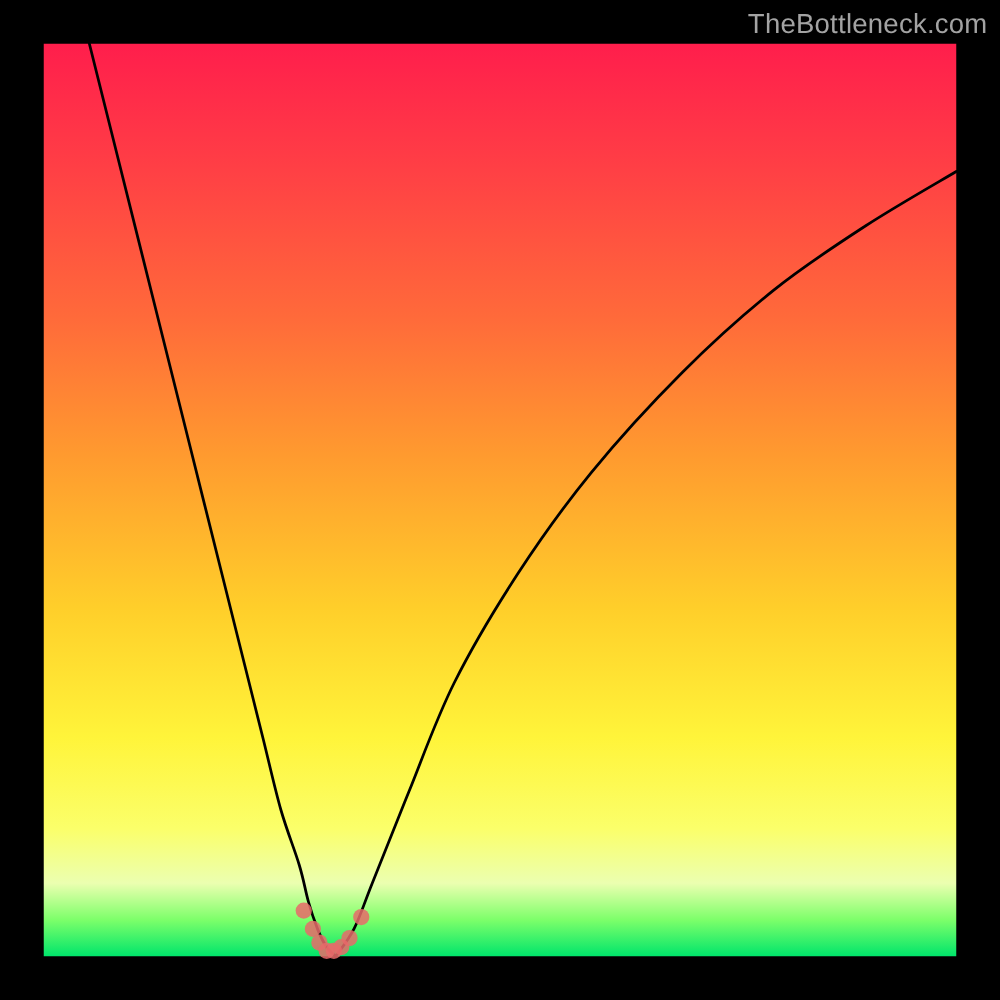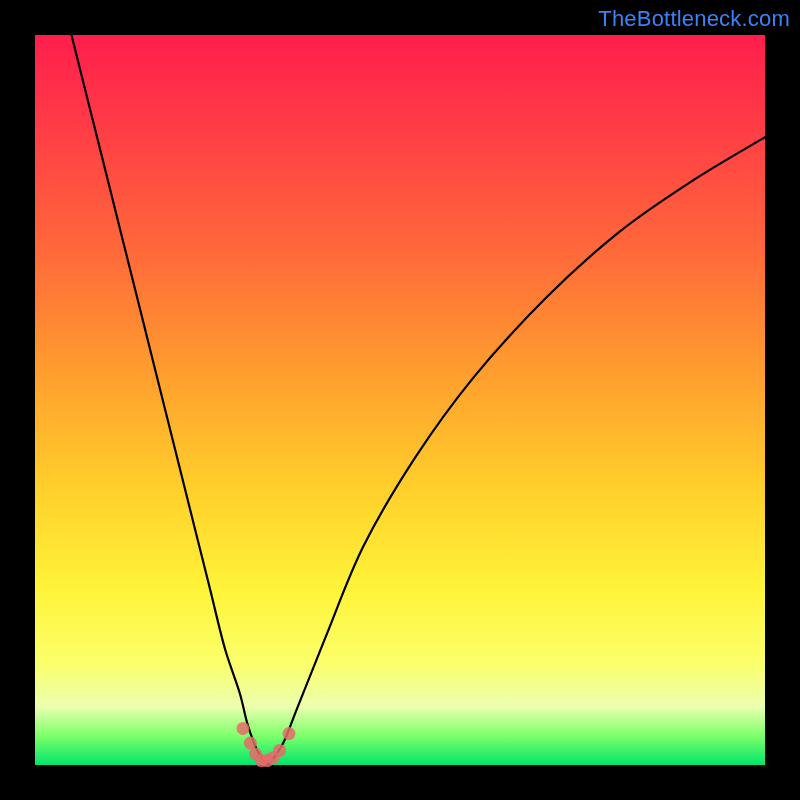--- a/index.html
+++ b/index.html
@@ -37,21 +37,21 @@
       #fbff6a 86%,
       #ebffb0 92%,
       #7dff6a 96%,
       #00e56b 100%
     );
   }
   .watermark {
     position: absolute;
     top: 6px;
     right: 10px;
-    color: #3b82f6;
+    color: #a3a3a3;
     font-size: 22px;
     letter-spacing: 0.2px;
     font-weight: 400;
     user-select: none;
   }
   svg.curve {
     position: absolute;
     left: 0;
     top: 0;
     width: 730px;

